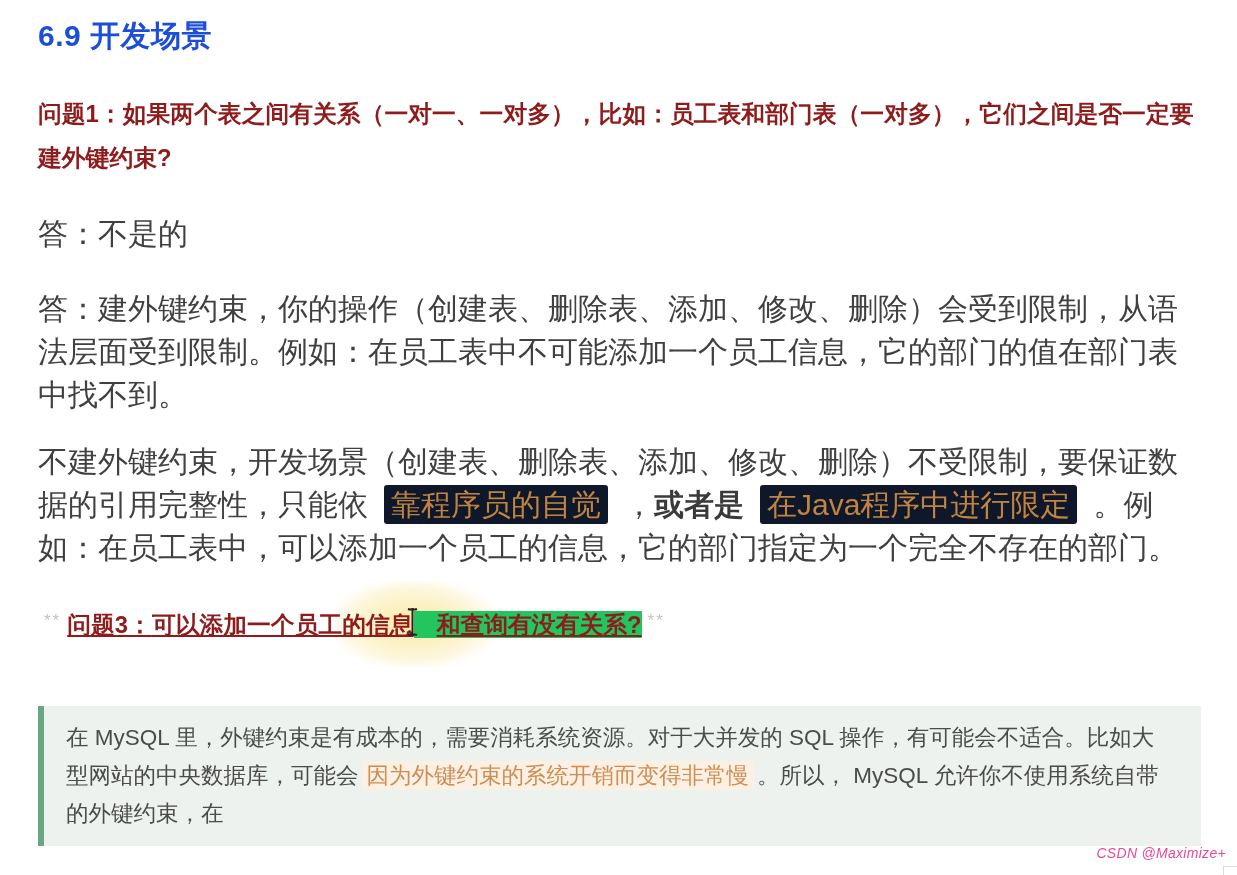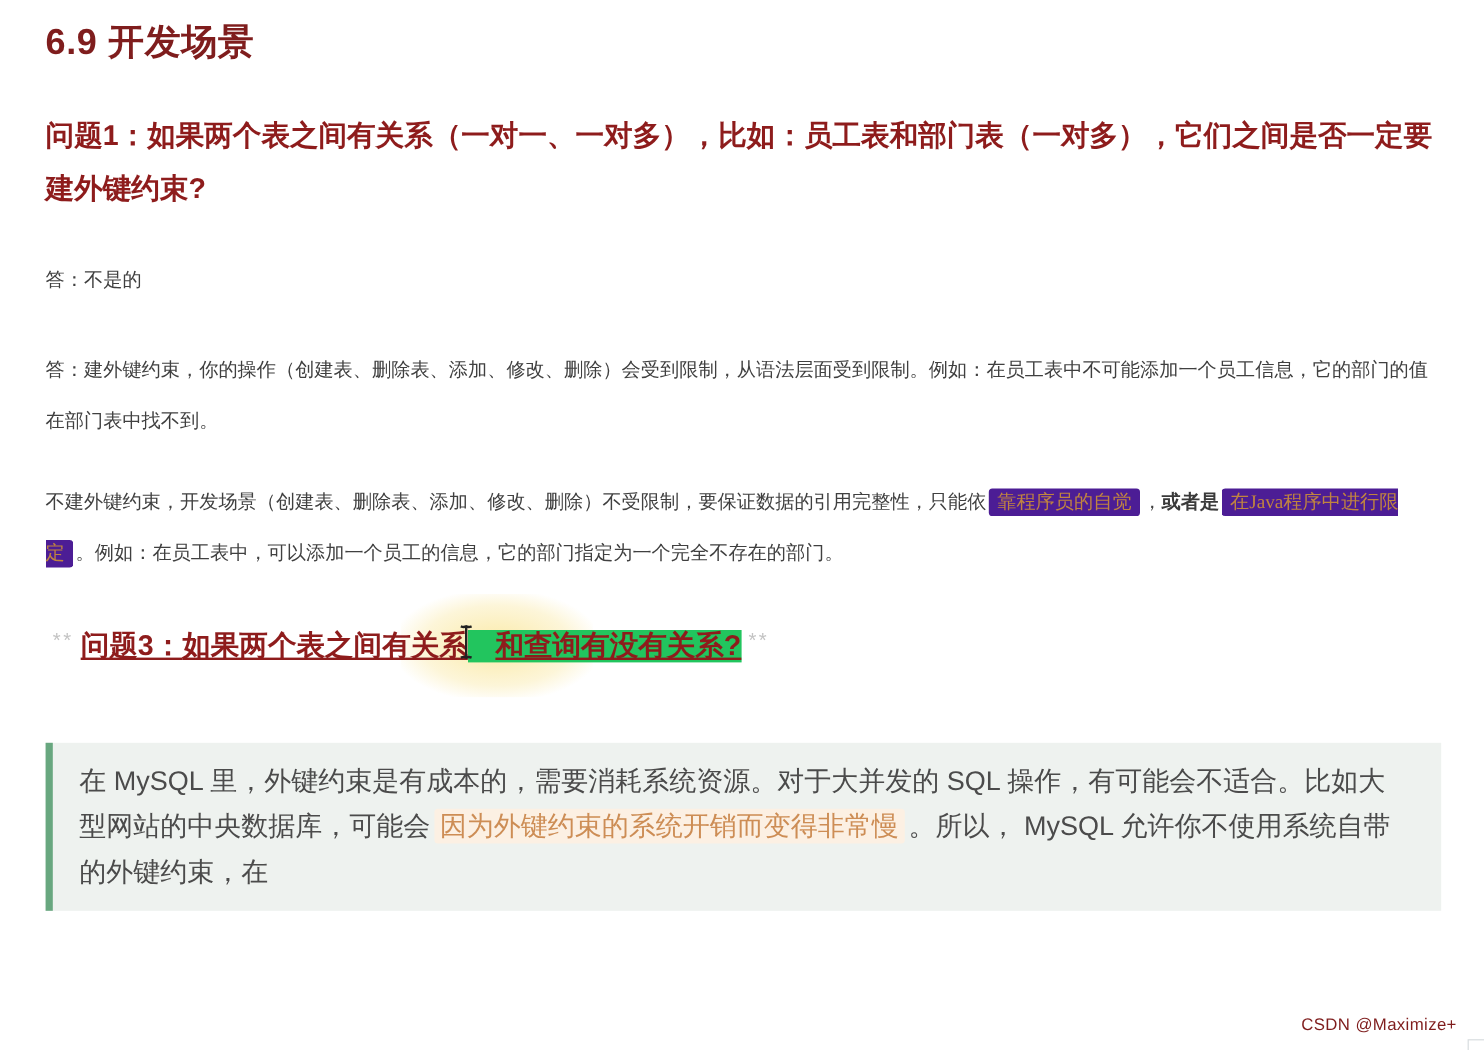--- a/index.html
+++ b/index.html
@@ -9,37 +9,36 @@
     color:#404040;
   }
   .doc{
     position:absolute;inset:0;
     padding:0 36px 0 38px;
     box-sizing:border-box;
   }
   .title{
     margin:14px 0 12px 0;
     font-size:30px;line-height:44px;font-weight:700;
-    color:#7f1d1d;letter-spacing:0.5px;
+    color:#1d4ed8;letter-spacing:0.5px;
   }
   .q-heading{
     margin:34px 0 0 0;
     font-size:23.8px;line-height:44px;font-weight:700;
     color:#8e1c1c;
   }
   .para{
     margin:32px 0 0 0;
-    font-size:16px;line-height:43px;font-weight:400;
+    font-size:30px;line-height:43px;font-weight:400;
     color:#404040;
-    font-family:Liberation Serif, serif;
   }
   .para.tight{margin-top:24px;}
   .hl-orange{
-    color:#c08440;background:#4c1d95;border-radius:3px;
-    padding:3px 7px;margin:0 2px;
+    color:#c08440;background:#0f172a;border-radius:3px;
+    padding:3px 7px;margin:0 16px;
   }
   .bold-seg{font-weight:700;color:#3a3a3a;margin-top:38px;}
   .q3-line{position:relative;}
   .stars{
     color:#c3c3c3;font-weight:400;font-size:17px;
     position:relative;top:-7px;letter-spacing:2px;padding:0 6px;
   }
   .sel-seg{background:#22c55e;padding-left:23px;}
   .yellow-blob{
     position:absolute;left:296px;top:-22px;width:160px;height:86px;
@@ -56,22 +55,22 @@
     margin:56px 0 0 0;
     background:#eef2ef;
     border-left:6px solid #68a77f;
     padding:13px 38px 13px 22px;
     font-size:22.5px;line-height:38px;color:#4b4b4b;
   }
   .quote .hl-orange{
     background:#fcf0e3;color:#cd8d55;padding:2px 5px;margin:0 3px;
   }
   .watermark{
-    position:absolute;right:23px;top:845px;
-    font-size:14px;color:#7f1d1d;letter-spacing:0.3px;
+    position:absolute;right:11px;top:845px;
+    font-size:14px;color:#ec4899;letter-spacing:0.3px;font-style:italic;
   }
   .corner-box{
     position:absolute;right:-6px;top:866px;width:18px;height:18px;
     border:1px solid #d8dcdf;background:#fff;
   }
 </style>
 </head>
 <body>
 
 <div class="doc">
@@ -81,21 +80,21 @@
   <h3 class="q-heading"><span>问题1：</span><span>如果两个表之间有关系（一对一、一对多），比如：员工表和部门表（一对多），它们之间是否一定要建外键约束?</span></h3>
 
   <p class="para">答：不是的</p>
 
 
   <p class="para">答：建外键约束，你的操作（创建表、删除表、添加、修改、删除）会受到限制，从语法层面受到限制。例如：在员工表中不可能添加一个员工信息，它的部门的值在部门表中找不到。</p>
 
   <p class="para tight"><span>不建外键约束，开发场景（创建表、删除表、添加、修改、删除）不受限制，要保证数据的引用完整性，只能依</span><span class="hl-orange">靠程序员的自觉</span><span>，</span><span class="bold-seg">或者是</span><span class="hl-orange">在Java程序中进行限定</span><span>。例如：在员工表中，可以添加一个员工的信息，它的部门指定为一个完全不存在的部门。</span></p>
 
   <h3 class="q-heading q3-line">
-    <span class="yellow-blob"></span><span class="stars">**</span><span class="q3-text">问题3：</span><span class="q3-text">如果两个表之间有关系</span><span class="ibeam"><svg width="13" height="30" viewBox="0 0 13 30">
+    <span class="yellow-blob"></span><span class="stars">**</span><span class="q3-text">问题3：</span><span class="q3-text">可以添加一个员工的信息</span><span class="ibeam"><svg width="13" height="30" viewBox="0 0 13 30">
           <path d="M2 2 Q4.5 3 6.5 2 Q8.5 3 11 2" fill="none" stroke="#222" stroke-width="2"></path>
           <line x1="6.5" y1="2.5" x2="6.5" y2="27.5" stroke="#222" stroke-width="2"></line>
           <path d="M2 28 Q4.5 27 6.5 28 Q8.5 27 11 28" fill="none" stroke="#222" stroke-width="2"></path>
         </svg></span><span class="q3-text sel-seg">和查询有没有关系?</span><span class="stars">**</span>
   </h3>
 
 
   <blockquote class="quote"><span>在 MySQL 里，外键约束是有成本的，需要消耗系统资源。对于大并发的 SQL 操作，有可能会不适合。比如大型网站的中央数据库，可能会</span><span class="hl-orange">因为外键约束的系统开销而变得非常慢</span><span>。所以， MySQL 允许你不使用系统自带的外键约束，在</span></blockquote>
 
 </div>

